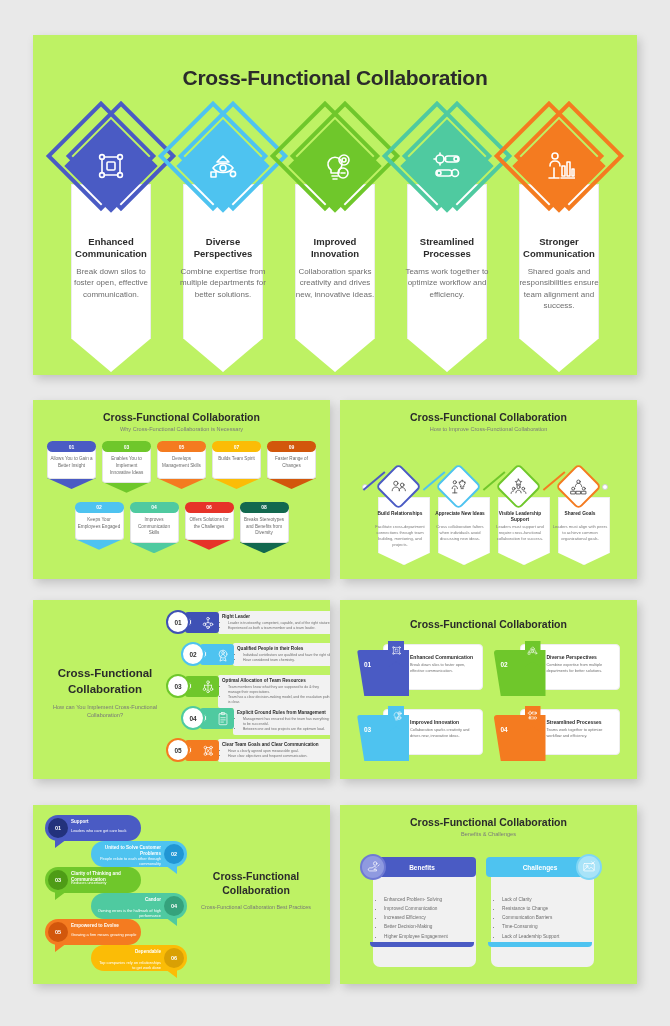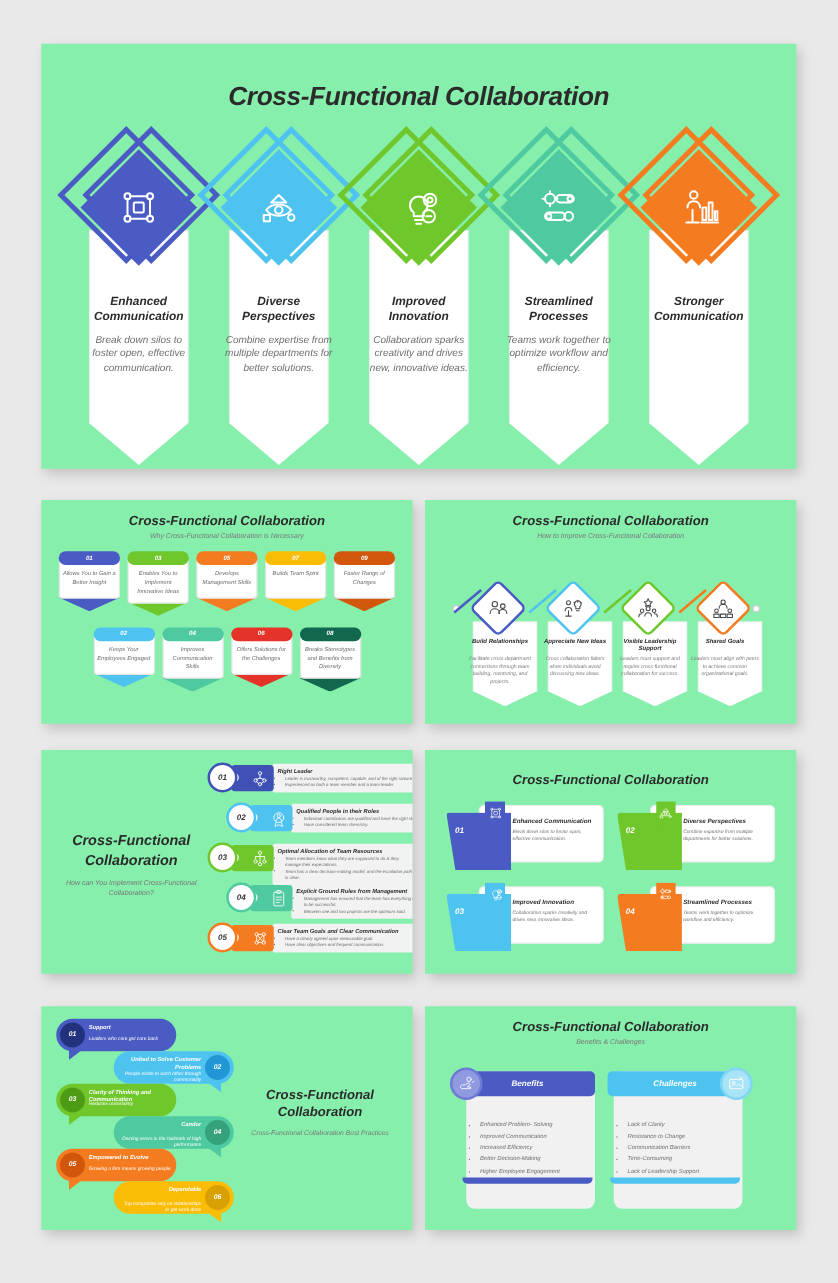--- a/index.html
+++ b/index.html
@@ -3,21 +3,21 @@
 <meta charset="utf-8">
 <style>
   * { box-sizing: border-box; margin:0; padding:0; }
   html,body { width:670px; height:1026px; }
   body {
     background:#e9e9e9;
     font-family:"Liberation Sans", sans-serif;
     overflow:hidden;
     position:relative;
   }
-  .slide { background:#86efac; position:absolute; box-shadow:3px 4px 9px rgba(0,0,0,.17); overflow:hidden;font-style:italic; }
+  .slide { background:#bef264; position:absolute; box-shadow:3px 4px 9px rgba(0,0,0,.17); overflow:hidden; }
 
   
   #hero { left:33px; top:35px; width:604px; height:340px; }
   .hero-title { text-align:center; font-size:21px; font-weight:bold; color:#2b2b2b; letter-spacing:-.3px; margin-top:31px; }
   .hero-row { display:flex; justify-content:center; gap:4px; margin-top:22px; }
   .hero-col { width:108px; position:relative; display:flex; flex-direction:column; align-items:center; }
   .pent { position:absolute; top:72px; left:14px; width:80px; height:188px;
           background:#fff; border:1px solid #ececec;
           clip-path:polygon(0 0,100% 0,100% 82%,50% 100%,0 82%); z-index:1; }
   .dia-wrap { position:relative; width:108px; height:108px; z-index:2; }
@@ -198,20 +198,21 @@
               <circle cx="12" cy="6" r="3"></circle>
               <path d="M7 16c0-3 2-5 5-5s5 2 5 5"></path>
               <path d="M6 28h10M11 18v10"></path>
               <rect x="19" y="16" width="3" height="10"></rect>
               <rect x="24" y="12" width="3" height="14"></rect>
               <rect x="29" y="19" width="2" height="7"></rect>
               <path d="M18 28h14"></path>
             </svg></div>
         </div>
         <div class="hero-h">Stronger Communication</div>
+        <div class="hero-p">Shared goals and responsibilities ensure team alignment and success.</div>
       </div>
     </div>
 </div>
 
 <div class="slide mini" id="s2">
   <div class="mini-title">Cross-Functional Collaboration</div>
   <div class="mini-sub">Why Cross-Functional Collaboration is Necessary</div>
   <div class="p-row" id="s2r1">
       <div class="p-card">
         <div class="p-tag" style="background:#4a5bc4">01</div>

